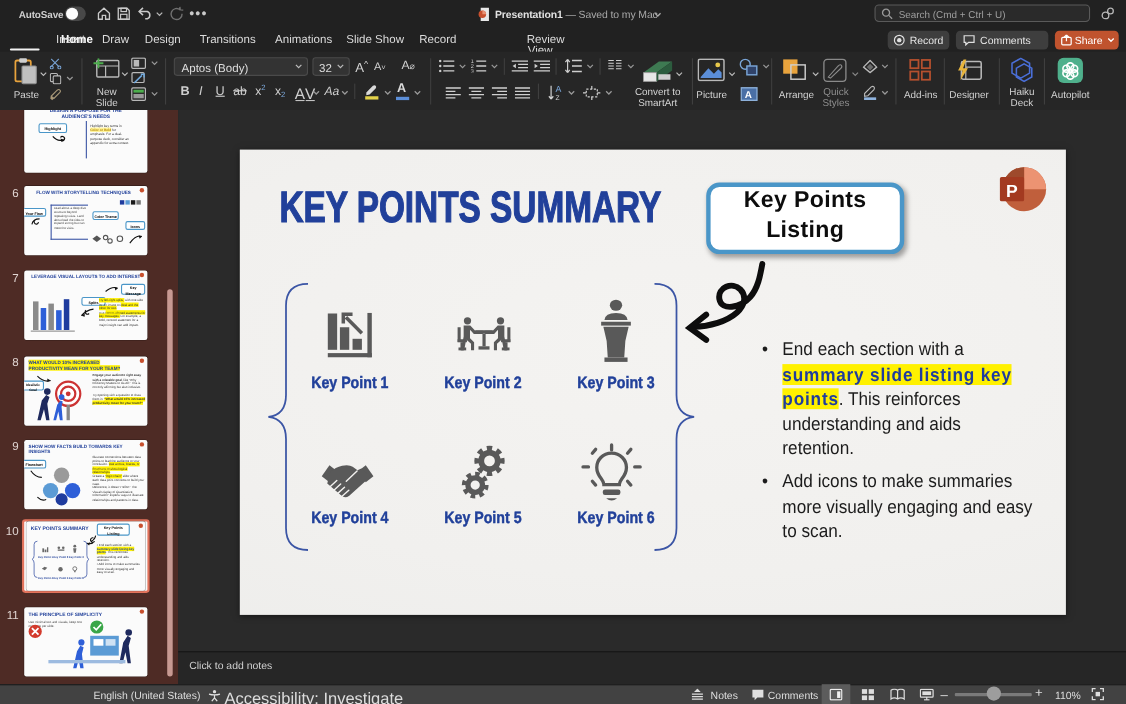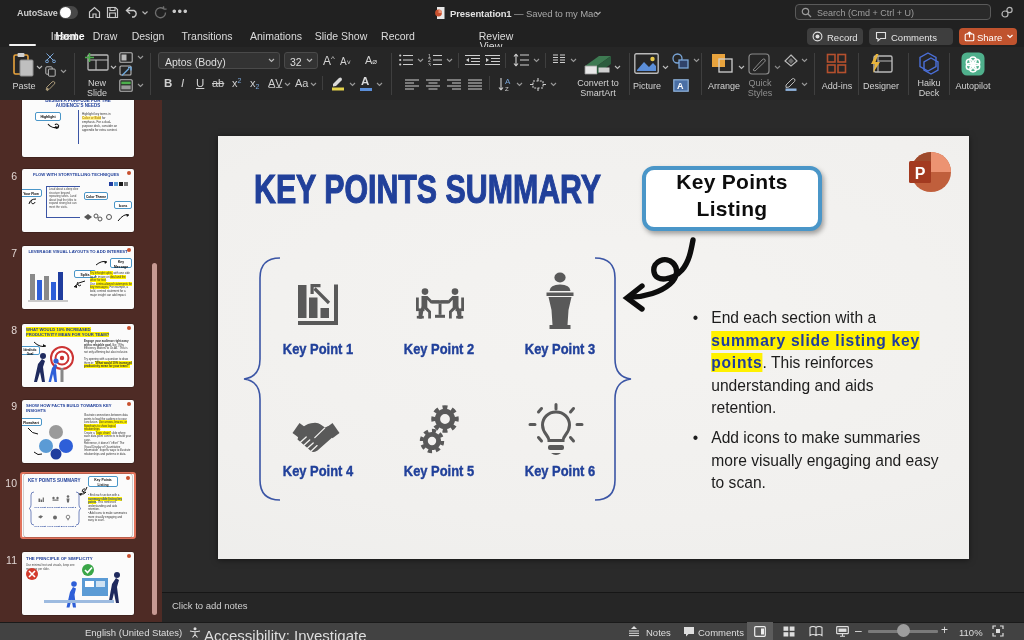--- a/index.html
+++ b/index.html
@@ -178,25 +178,25 @@
   <div class="abs" style="left:323px;top:54px;font-size:12px;color:#d2d2d2;">A<span style="font-size:8px;vertical-align:4px;">^</span></div>
   <div class="abs" style="left:340px;top:56px;font-size:10px;color:#d2d2d2;">A<span style="font-size:7px;">˅</span></div>
   <div class="abs" style="left:365px;top:54px;font-size:11px;color:#d2d2d2;">A<span style="font-size:8px;">⌀</span></div>
 
   <div class="abs" style="left:164px;top:77px;font-size:11.5px;font-weight:700;color:#cfcfcf;">B</div>
   <div class="abs" style="left:181px;top:77px;font-size:11.5px;font-style:italic;color:#cfcfcf;">I</div>
   <div class="abs" style="left:196px;top:77px;font-size:11.5px;text-decoration:underline;color:#cfcfcf;">U</div>
   <div class="abs" style="left:212px;top:77px;font-size:11px;text-decoration:line-through;color:#cfcfcf;text-align:right;">ab</div>
   <div class="abs" style="left:232px;top:77px;font-size:11px;color:#cfcfcf;">x<span style="font-size:7px;vertical-align:4px;color:#7aa6d8;">2</span></div>
   <div class="abs" style="left:250px;top:77px;font-size:11px;color:#cfcfcf;">x<span style="font-size:7px;vertical-align:-2px;color:#7aa6d8;">2</span></div>
-  <div class="abs" style="left:268px;top:77px;font-size:11px;color:#cfcfcf;">A̲V̲</div>
+  <div class="abs" style="left:268px;top:77px;font-size:14px;color:#cfcfcf;">A̲V̲</div>
   <svg class="chev" style="left:284px;top:82px;" viewBox="0 0 7 5">
       <path d="M1 1 L3.5 3.5 L6 1" fill="none" stroke="#999" stroke-width="1.1"></path>
     </svg>
-  <div class="abs" style="left:295px;top:77px;font-size:11px;color:#cfcfcf;">Aa</div>
+  <div class="abs" style="left:295px;top:77px;font-size:11px;color:#cfcfcf;font-style:italic;">Aa</div>
   <svg class="chev" style="left:310px;top:82px;" viewBox="0 0 7 5">
       <path d="M1 1 L3.5 3.5 L6 1" fill="none" stroke="#999" stroke-width="1.1"></path>
     </svg>
   <div class="abs" style="left:322px;top:76px;width:1px;height:14px;background:#3f3f3f;"></div>
   <svg class="abs" style="left:330px;top:75px;" width="16" height="16" viewBox="0 0 16 16">
       <path d="M3 9 L9 3 Q10.5 2 11.5 3 Q12.5 4 11.5 5.5 L6 11 L3 11.5 Z" fill="#d9d9d9"></path>
       <rect x="2" y="12.5" width="12" height="3" fill="#e3d24a"></rect>
     </svg>
   <svg class="chev" style="left:349px;top:82px;" viewBox="0 0 7 5">
       <path d="M1 1 L3.5 3.5 L6 1" fill="none" stroke="#999" stroke-width="1.1"></path>

